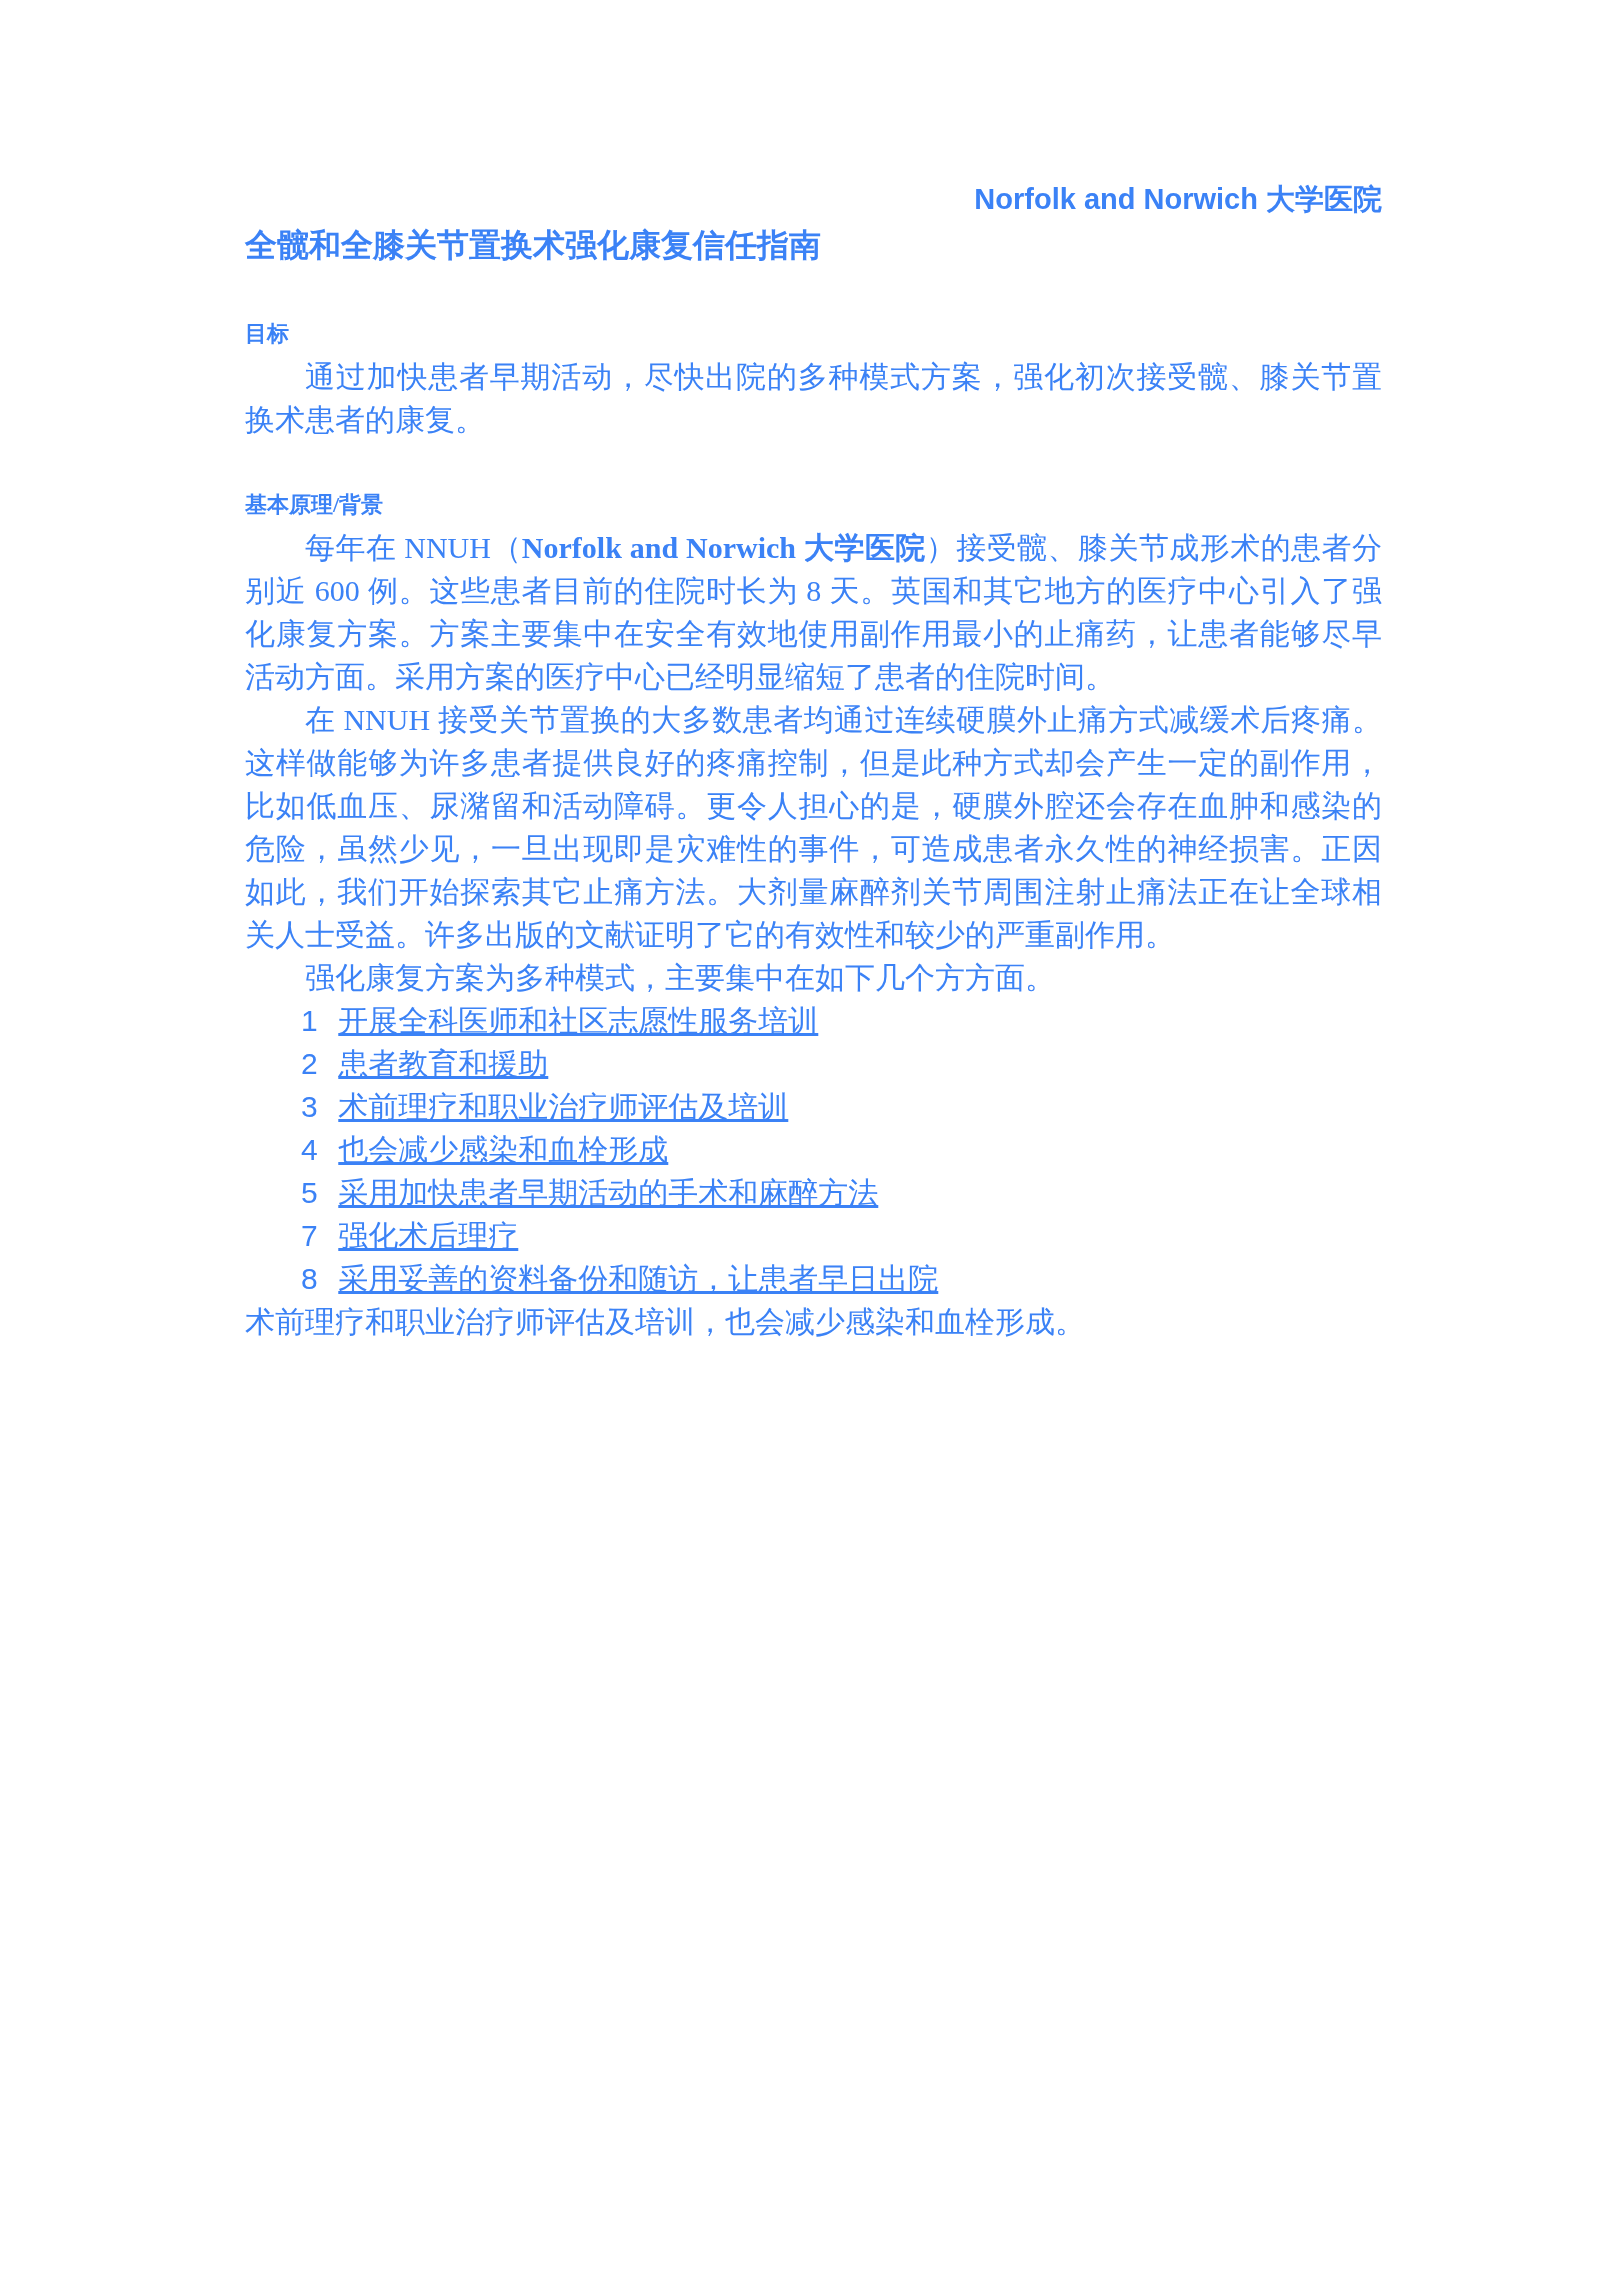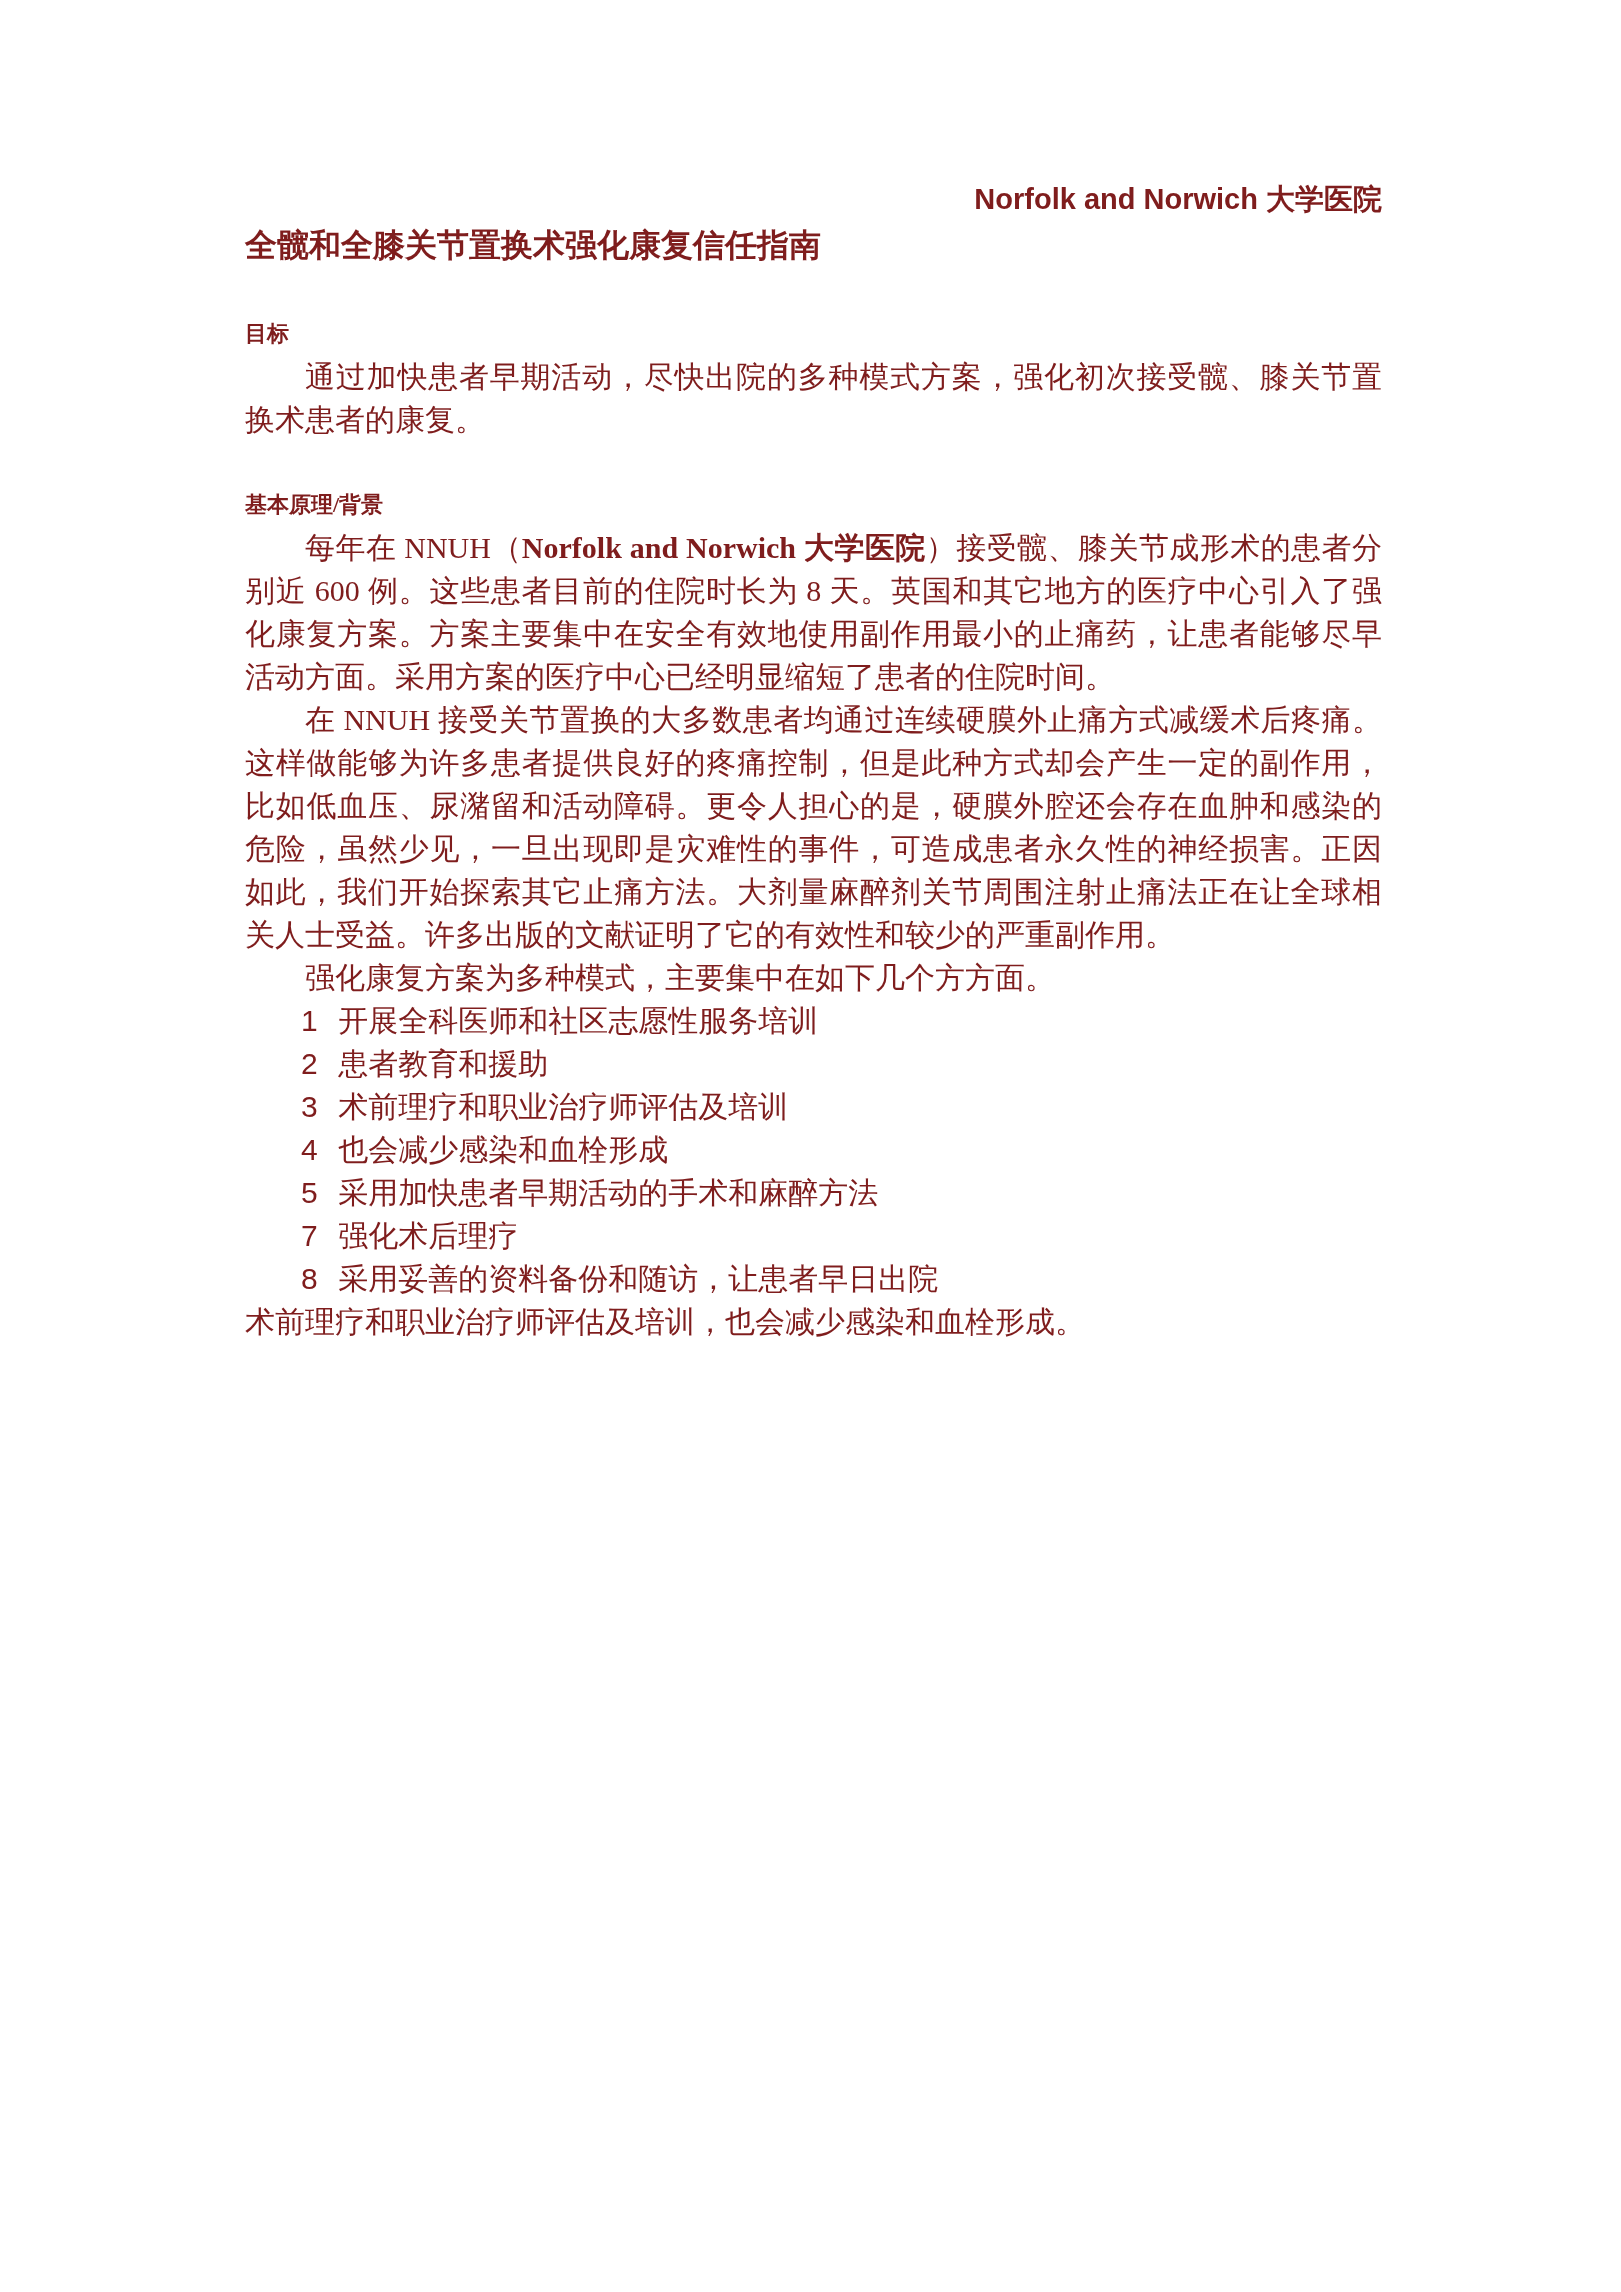--- a/index.html
+++ b/index.html
@@ -5,21 +5,21 @@
   html, body {
     margin: 0;
     padding: 0;
     background: #ffffff;
   }
   .page {
     position: relative;
     width: 1621px;
     height: 2293px;
     background: #ffffff;
-    color: #7f1d1d;
+    color: #3b82f6;
     font-family: "Liberation Serif", "DejaVu Serif", serif;
     box-sizing: border-box;
     padding: 178px 239px 0 245px;
     overflow: hidden;
   }
   .content {
     width: 1137px;
     font-size: 30px;
     line-height: 43px;
     text-align: justify;
@@ -51,20 +51,21 @@
   .para-indent {
     text-indent: 2em;
   }
   .list-block {
     margin: 0;
     padding: 0;
   }
   .list-item {
     padding-left: 56px;
     text-align: left;
+    text-decoration: underline;
   }
   .list-num {
     display: inline-block;
     min-width: 16.7px;
     margin-right: 20.6px;
     font-family: "Liberation Sans", "DejaVu Sans", sans-serif;
   }
   .closing {
     text-indent: 0;
   }

